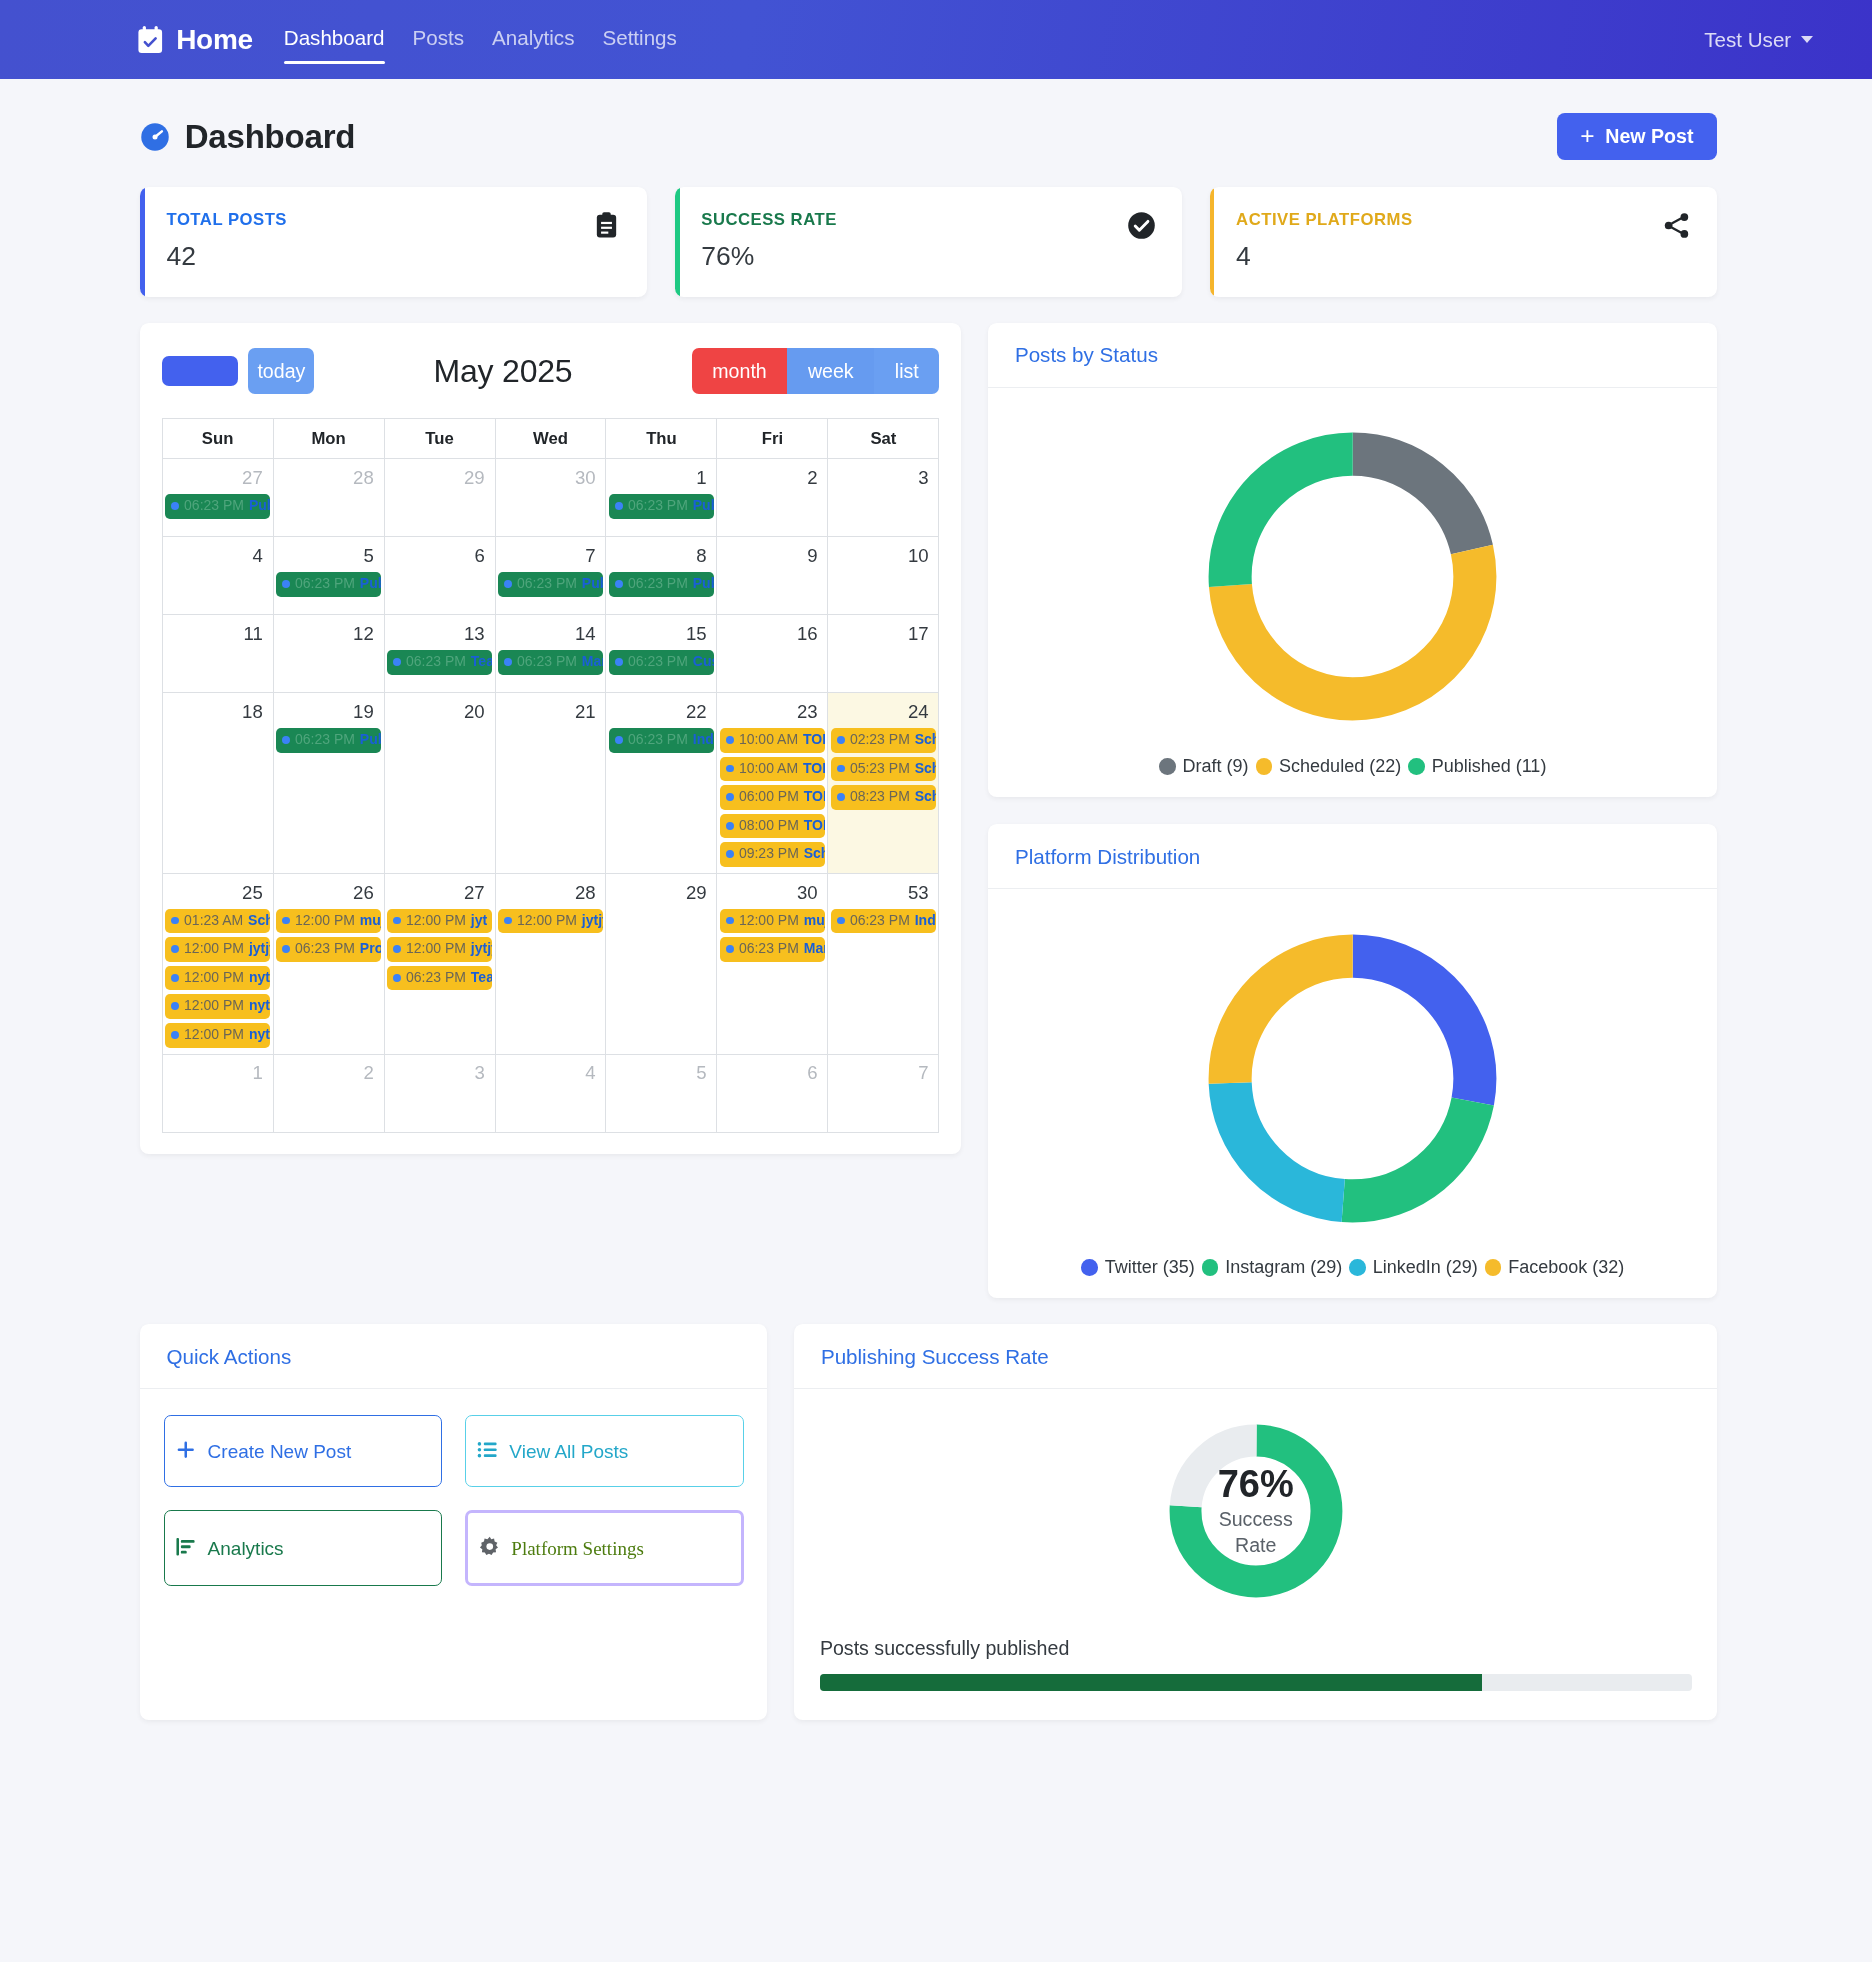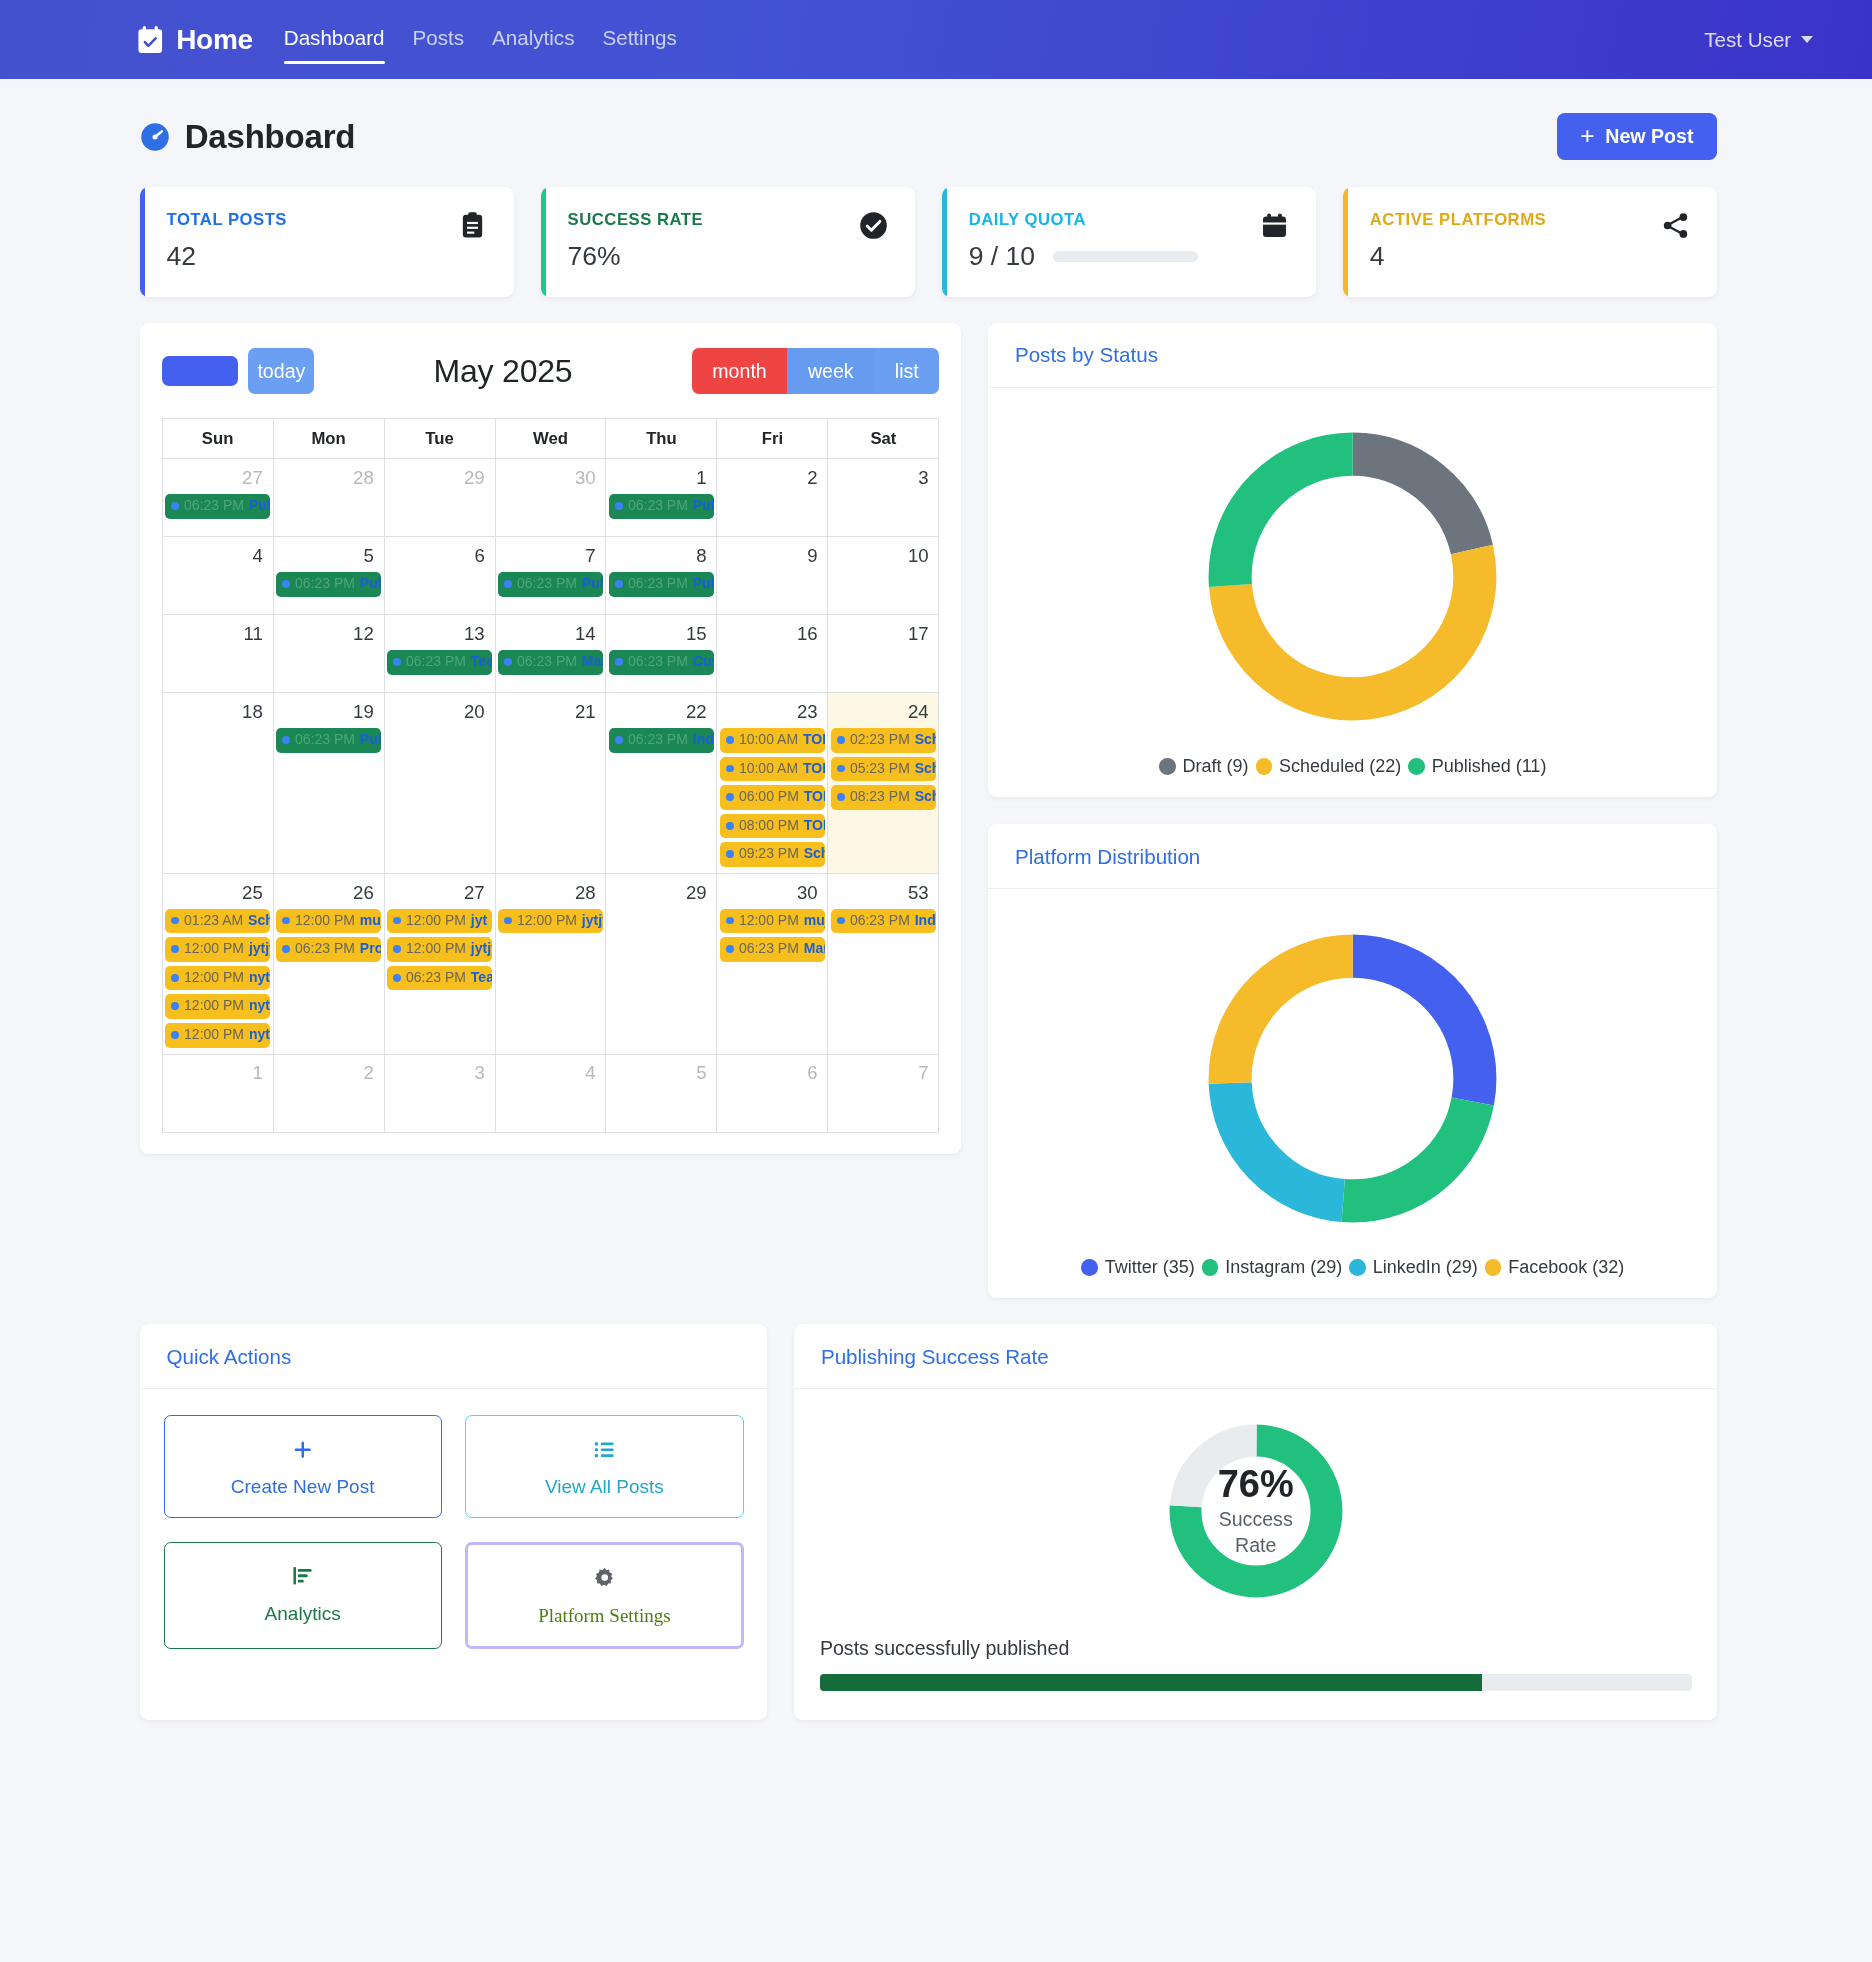--- a/index.html
+++ b/index.html
@@ -174,21 +174,21 @@
     display: flex; gap: 27.4px;
     padding: 26.5px 155px 39px 140px;
     align-items: stretch;
   }
   .qa-col { width: 627px; flex-shrink: 0; }
   .sr-col { flex: 1; }
   .qa-grid { display: grid; grid-template-columns: 1fr 1fr; gap: 23.5px; padding: 25.5px 23.5px 25.5px 23.5px; }
   .qa-btn {
     border-radius: 6.9px; background: #fff; cursor: pointer;
     padding: 21.6px 9.8px 19.6px 9.8px; text-align: center;
-    display: flex; flex-direction: column; align-items: center; gap: 9.8px;
+    display: flex; flex-direction: row; align-items: center; gap: 9.8px;
     font-size: 19px; font-family: "Liberation Sans", sans-serif;
   }
   .qa-btn.outline-primary { border: 1px solid #2f6fe4; color: #2f6fe4; }
   .qa-btn.outline-info { border: 1px solid #58d0e8; color: #23a7c9; }
   .qa-btn.outline-success { border: 1px solid #19794c; color: #19794c; }
   .qa-btn.outline-secondary { border: 3px solid #c4b5fd; color: #4d7c0f; font-family: Liberation Serif, serif; }
 
   .sr-body { padding: 29px 25.5px 29px 25.5px; }
   .sr-donut { display: flex; justify-content: center; }
   .gauge-center {
@@ -273,41 +273,20 @@
       </div>
       <span class="stat-icon">
         <svg width="29" height="29" viewBox="0 0 24 24">
           <circle cx="12" cy="12" r="11" fill="#212529"></circle>
           <path d="M6.8 12.4 l3.4 3.5 L17.3 8.6" stroke="#fff" stroke-width="2.4" fill="none" stroke-linecap="round" stroke-linejoin="round"></path>
         </svg>
       </span>
     </div>
   </div>
 
-  <div class="stat-card cyan">
-    <div class="stat-inner">
-      <div class="stat-left">
-        <div class="stat-label">DAILY QUOTA</div>
-        <div class="stat-value">
-          <span>9 / 10</span>
-          <span class="quota-bar">
-            <span class="quota-fill" id="quota-fill" style="width: 90%;"></span>
-          </span>
-        </div>
-      </div>
-      <span class="stat-icon">
-        <svg width="29" height="29" viewBox="0 0 24 24" fill="#212529">
-          <rect x="2.5" y="4.5" width="19" height="17" rx="2.5"></rect>
-          <rect x="6" y="2" width="3" height="5" rx="1.5"></rect>
-          <rect x="15" y="2" width="3" height="5" rx="1.5"></rect>
-          <rect x="2.5" y="9.5" width="19" height="1.8" fill="#fff"></rect>
-        </svg>
-      </span>
-    </div>
-  </div>
 
   <div class="stat-card amber">
     <div class="stat-inner">
       <div class="stat-left">
         <div class="stat-label">ACTIVE PLATFORMS</div>
         <div class="stat-value">4</div>
       </div>
       <span class="stat-icon">
         <svg width="29" height="29" viewBox="0 0 24 24" fill="#212529">
           <circle cx="18.5" cy="5" r="3.2"></circle>

